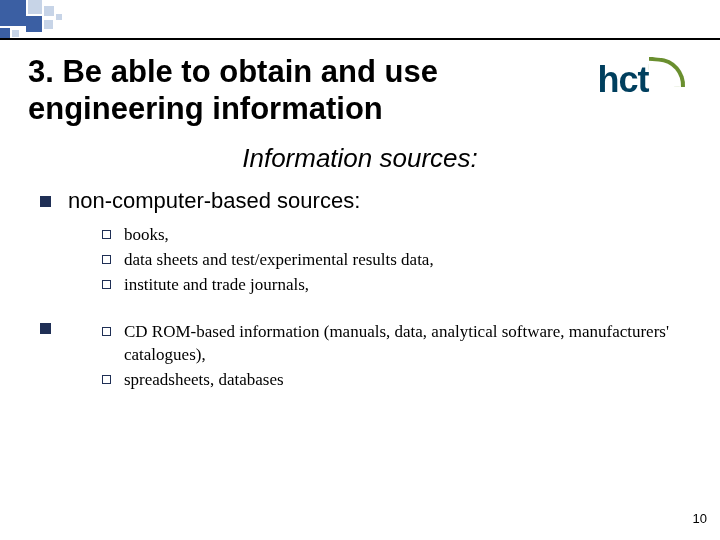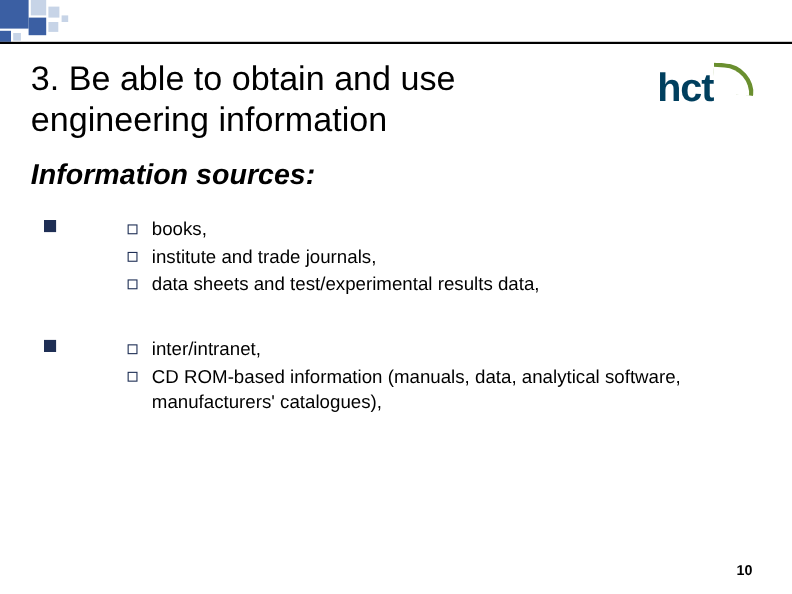--- a/index.html
+++ b/index.html
@@ -74,30 +74,29 @@
     left: 28px;
     right: 28px;
     top: 54px;
     bottom: 18px;
   }
 
   .title {
     font-size: 31px;
     line-height: 1.18;
     margin: 0 0 16px 0;
-    font-weight: normal;
+    font-weight: bold;
     max-width: 440px;
   }
 
   .subtitle {
     font-size: 26px;
     font-style: italic;
-    text-align: left;
+    text-align: center;
     margin: 8px 0 14px 0;
-    font-weight: bold;
   }
 
   ul.level1 {
     list-style: none;
     padding: 0 0 0 12px;
     margin: 0;
   }
   ul.level1 > li {
     position: relative;
     padding-left: 28px;
@@ -110,21 +109,22 @@
     left: 0;
     top: 8px;
     width: 11px;
     height: 11px;
     background: #1f2f55;
   }
 
   ul.level2 {
     list-style: none;
     padding: 6px 0 10px 30px;
-    margin: 18px;
+    margin: 4px;
+    font-family: Liberation Serif, serif;
   }
   ul.level2 > li {
     position: relative;
     padding-left: 22px;
     font-size: 17px;
     line-height: 1.35;
     margin-bottom: 2px;
   }
   ul.level2 > li::before {
     content: "";
@@ -133,24 +133,24 @@
     top: 6px;
     width: 9px;
     height: 9px;
     border: 1.5px solid #1f2f55;
     box-sizing: border-box;
     background: #fff;
   }
 
   .pagenum {
     position: absolute;
-    right: 36px;
+    right: 13px;
     bottom: 14px;
     font-size: 13px;
-    font-weight: bold;
+    font-weight: normal;
   }
 </style>
 </head>
 <body>
 
 <div class="deco">
   <div class="sq dark" style="left:0;top:0;width:26px;height:26px;"></div>
   <div class="sq light" style="left:28px;top:0;width:14px;height:14px;"></div>
   <div class="sq light" style="left:44px;top:6px;width:10px;height:10px;"></div>
   <div class="sq dark" style="left:26px;top:16px;width:16px;height:16px;"></div>
@@ -168,29 +168,30 @@
 </div>
 
 <div class="slide">
 
   <h1 class="title">3. Be able to obtain and use engineering information</h1>
 
   <div class="subtitle">Information sources:</div>
 
   <ul class="level1">
     <li>
+      <span>non-computer-based sources:</span>
       <ul class="level2">
         <li>books,</li>
+        <li>data sheets and test/experimental results data,</li>
         <li>institute and trade journals,</li>
-        <li>data sheets and test/experimental results data,</li>
       </ul>
     </li>
     <li>
       <ul class="level2">
-        <li>inter/intranet,</li>
         <li>CD ROM-based information (manuals, data, analytical software, manufacturers' catalogues),</li>
+        <li>spreadsheets, databases</li>
       </ul>
     </li>
   </ul>
 
 </div>
 
 <div class="pagenum">10</div>
 
 </body></html>

